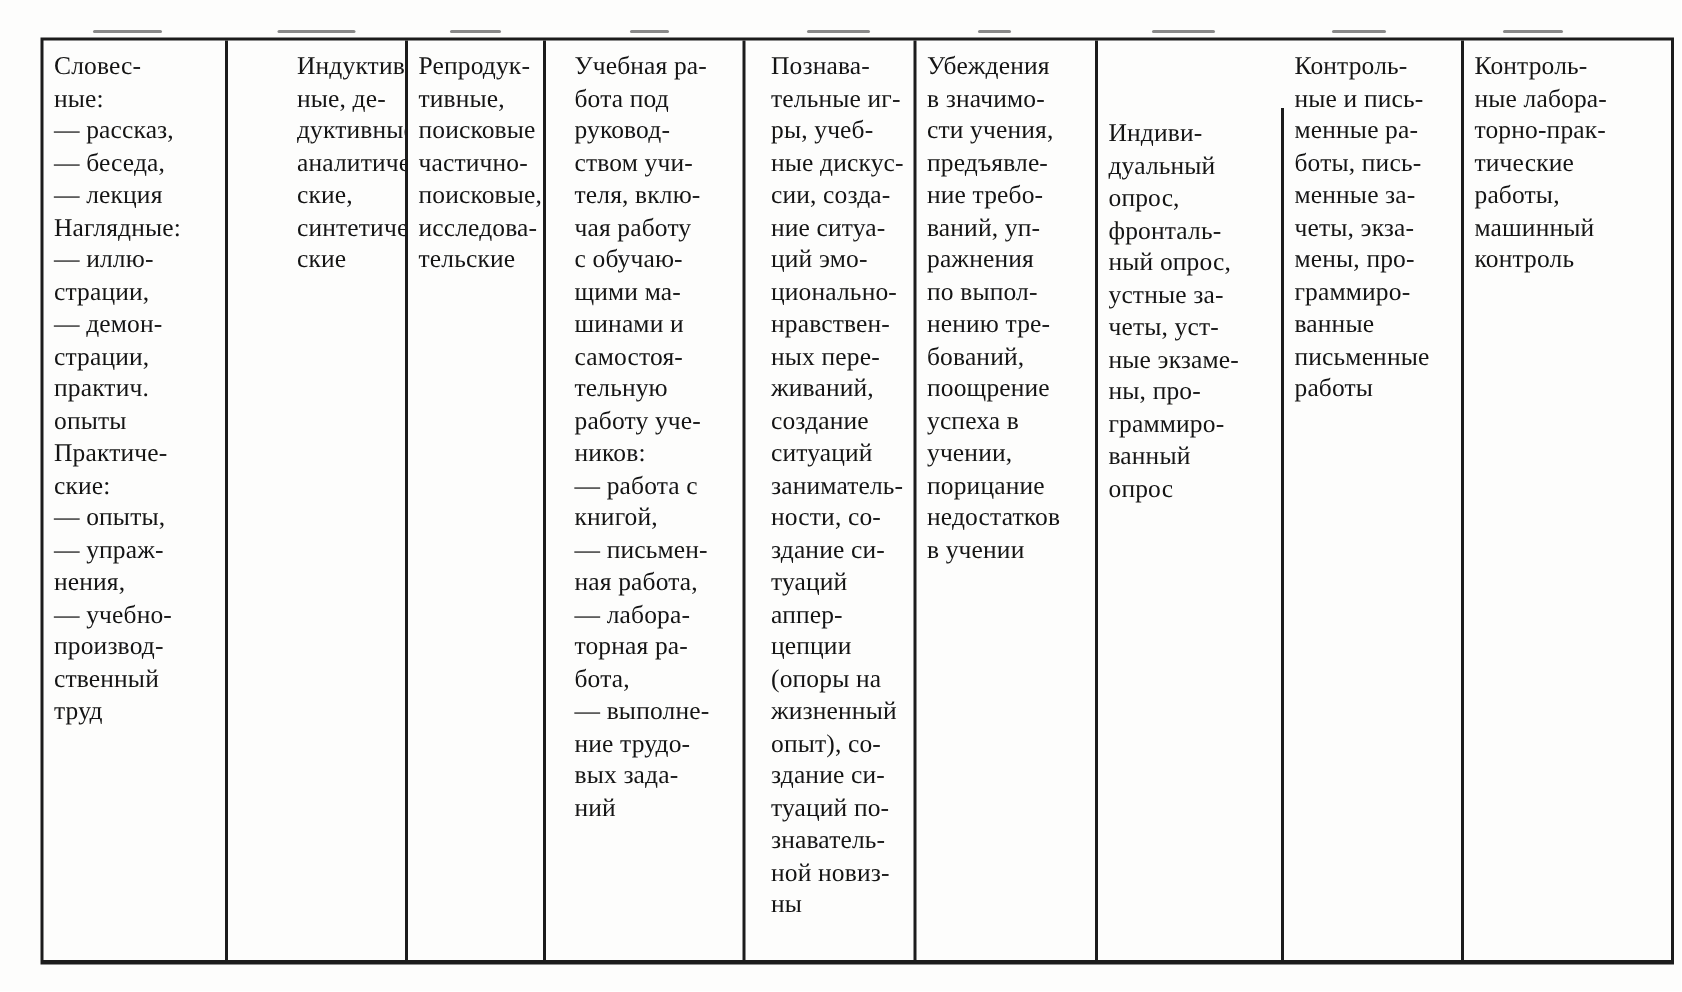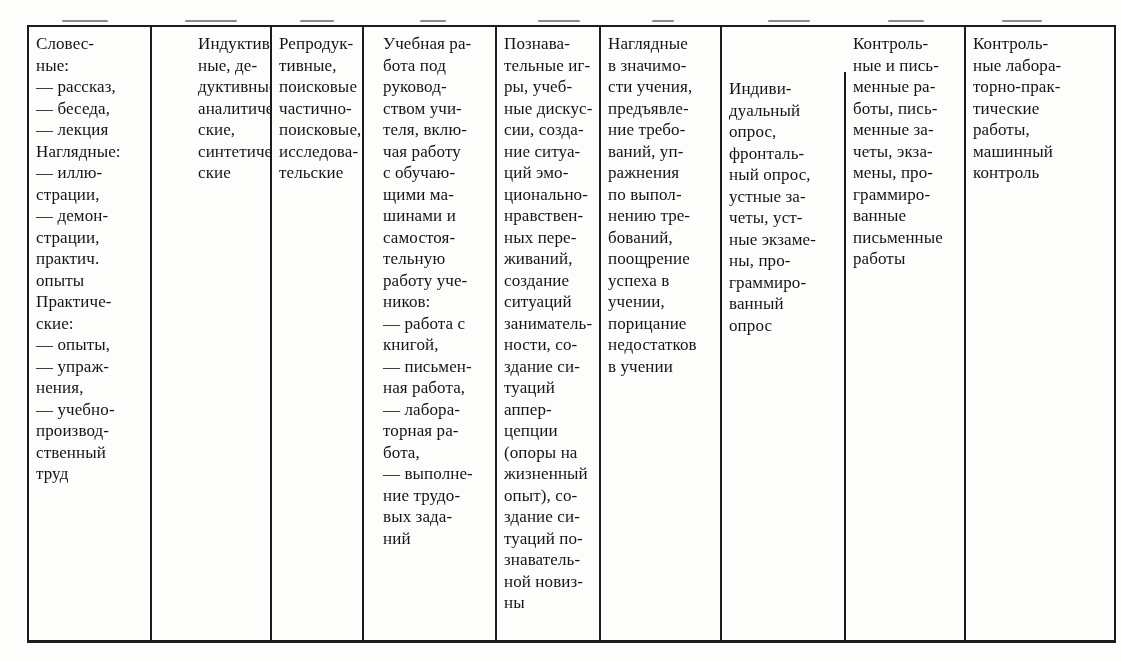--- a/index.html
+++ b/index.html
@@ -38,21 +38,21 @@
     line-height: 21.5px;
     letter-spacing: 0.1px;
     white-space: pre-line;
     overflow: hidden;
   }
   .cell:last-child { border-right: none; }
   .c1 { width: 123px; }
   .c2 { width: 120px; padding-left: 46px; }
   .c3 { width: 92px; }
   .c4 { width: 121px; margin-left: 12px; }
-  .c5 { width: 104px; }
+  .c5 { width: 104px; margin-left: 10px; }
   .c6 { width: 121px; }
   .c7 { width: 124px; margin-top: 45px; }
   .c8 { width: 120px; }
   .c9 { flex: 1; }
   
   .artifact {
     position: absolute;
     height: 2px;
     background: #2a2a2a;
     opacity: 0.55;
@@ -154,21 +154,21 @@
 аппер-
 цепции
 (опоры на
 жизненный
 опыт), со-
 здание си-
 туаций по-
 знаватель-
 ной новиз-
 ны</div>
-    <div class="cell c6">Наглядные
+    <div class="cell c6">Убеждения
 в значимо-
 сти учения,
 предъявле-
 ние требо-
 ваний, уп-
 ражнения
 по выпол-
 нению тре-
 бований,
 поощрение

